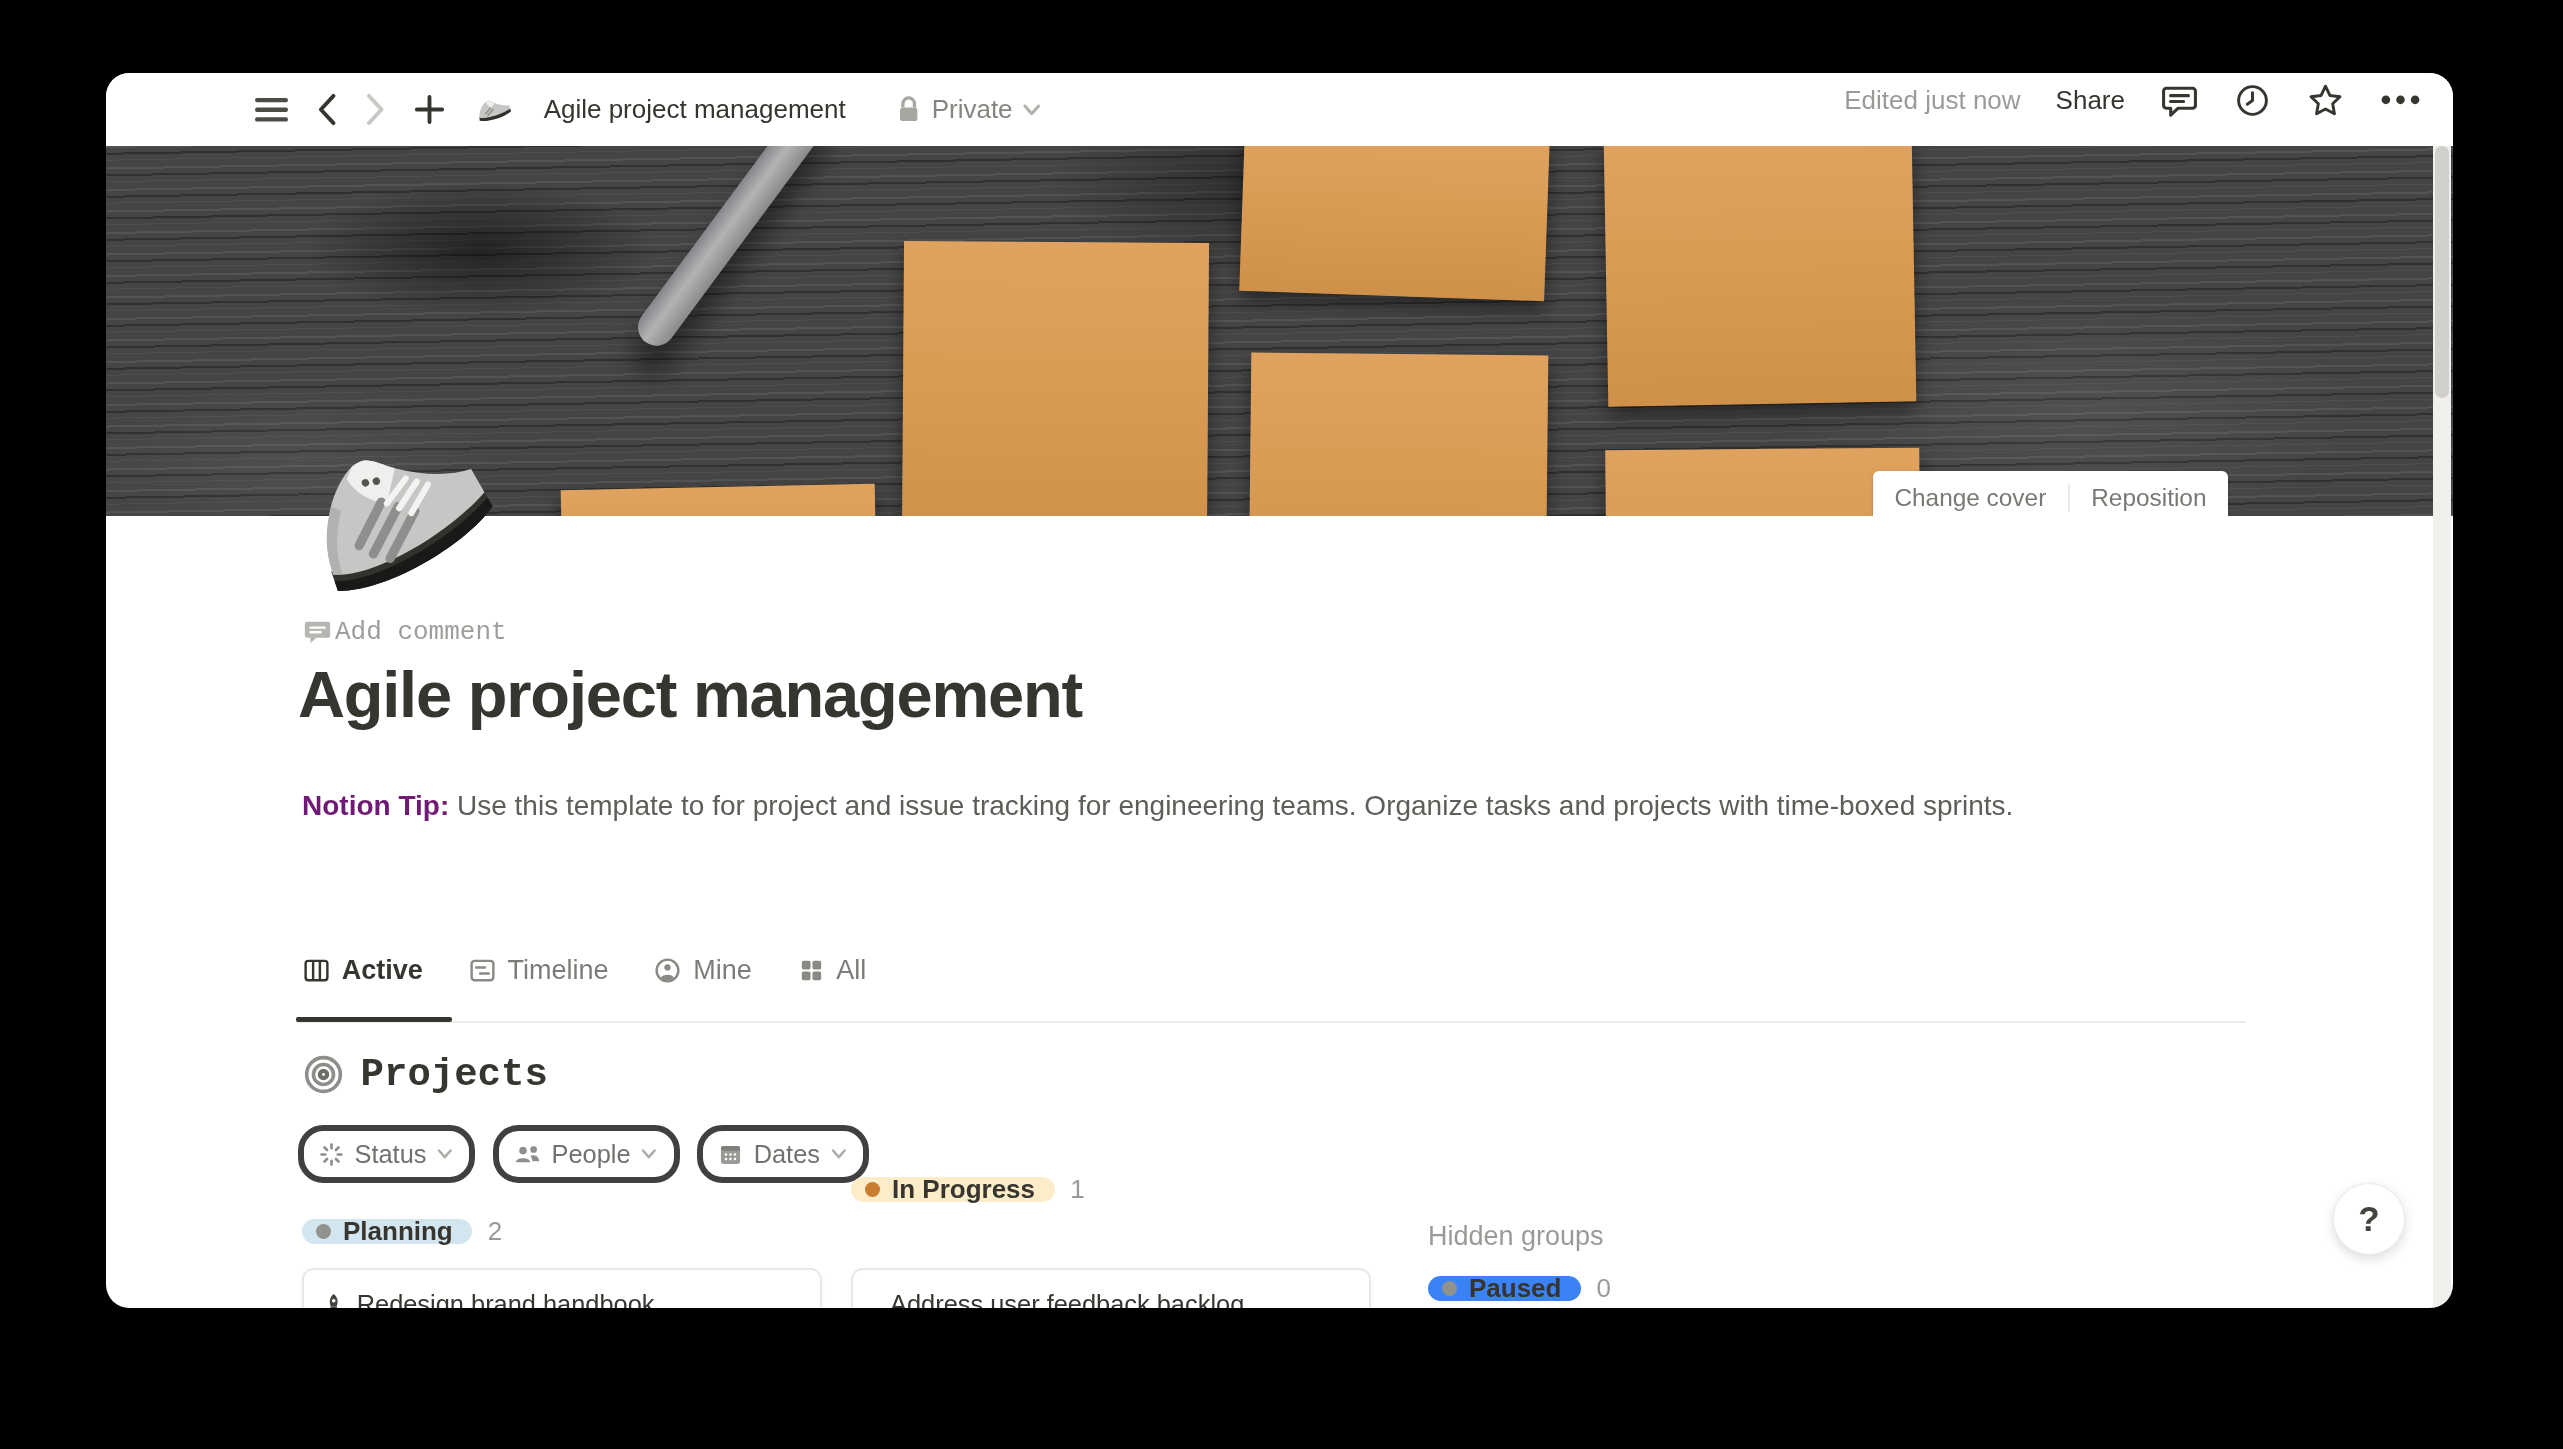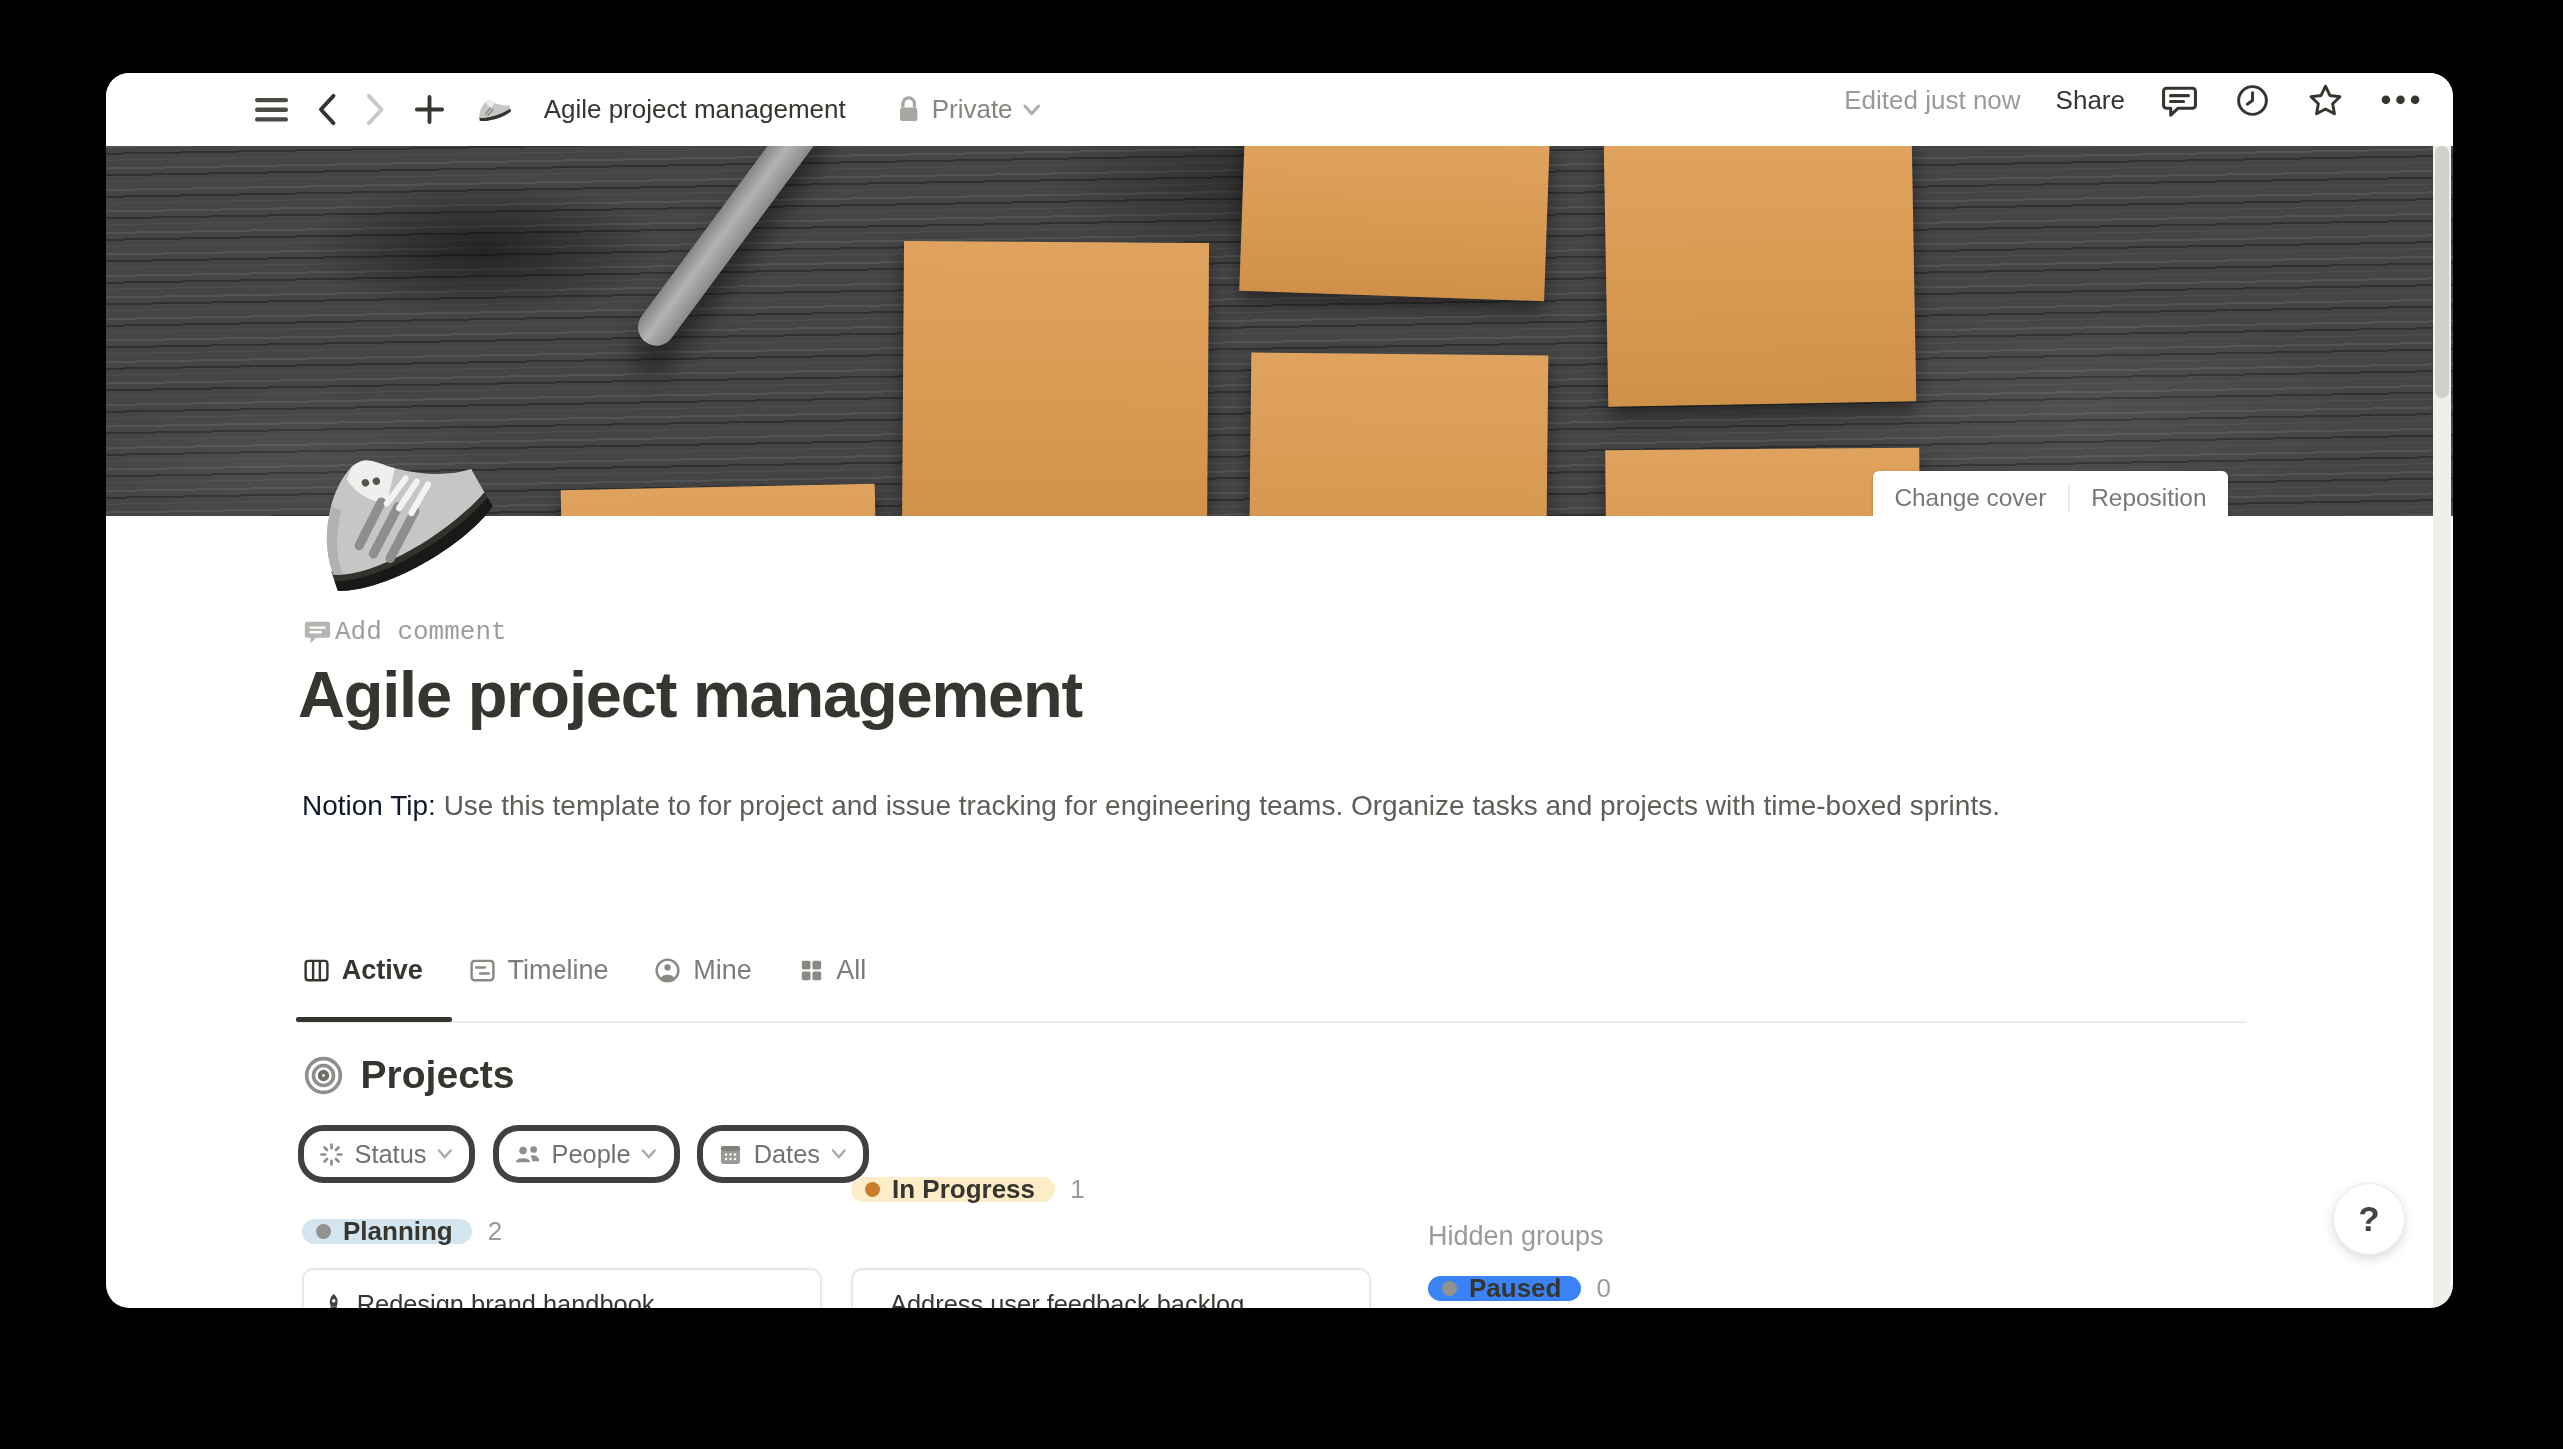--- a/index.html
+++ b/index.html
@@ -47,29 +47,29 @@
 
   
   .page-icon{position:absolute;left:182px;top:352px;width:205px;height:186px;z-index:20;cursor:pointer;}
 
   
   .content{position:absolute;left:0;top:0;width:100%;height:100%;}
   .add-comment{position:absolute;left:196px;top:543px;display:flex;align-items:center;gap:2px;
        color:#9f9e9a;font-size:26px;cursor:pointer;font-family:Liberation Mono, monospace;}
   .h1{position:absolute;left:192px;top:584px;font-size:65px;font-weight:700;color:#37352f;letter-spacing:-1.2px;}
   .tip{position:absolute;left:196px;top:709px;width:1890px;font-size:28px;line-height:48px;color:#5f5d58;}
-  .tip b{font-weight:400;color:#0f172a;margin-top:12px;}
+  .tip b{font-weight:700;color:#701a75;margin-top:12px;}
 
   .tabs{position:absolute;left:196px;top:882px;display:flex;align-items:center;gap:45px;}
   .tab{display:flex;align-items:center;gap:10.7px;font-size:27px;color:#7d7c78;cursor:pointer;white-space:nowrap;}
   .tab.active{color:#37352f;font-weight:600;}
   .tab-underline{position:absolute;left:190px;top:944px;width:156px;height:4.9px;background:#37352f;border-radius:2px;}
   .tab-divider{position:absolute;left:190px;top:948px;width:1950px;height:2px;background:rgba(55,53,47,.09);}
 
-  .section-head{position:absolute;left:196px;top:980px;display:flex;align-items:center;gap:15.6px;}
+  .section-head{position:absolute;left:196px;top:980px;display:flex;gap:15.6px;font-family:Liberation Mono, monospace;}
   .section-title{font-size:39px;font-weight:700;color:#37352f;}
 
   .chips{position:absolute;left:192px;top:1052px;display:flex;gap:17.6px;}
   .chip{display:flex;align-items:center;gap:9.8px;height:46px;padding:0 15.6px 0 13.7px;border:6px solid #404040;
         border-radius:25.4px;color:#73716d;font-size:25.4px;cursor:pointer;background:#fff;white-space:nowrap;}
 
   .group-pill{display:inline-flex;align-items:center;gap:11.7px;height:25px;padding:0 19.5px 0 13.7px;
         border-radius:21.5px;font-size:26px;font-weight:700;color:#37352f;cursor:pointer;white-space:nowrap;}
   .dot{width:15.6px;height:15.6px;border-radius:50%;}
   .count{font-size:26px;color:#9b9a97;margin-left:15.6px;}

